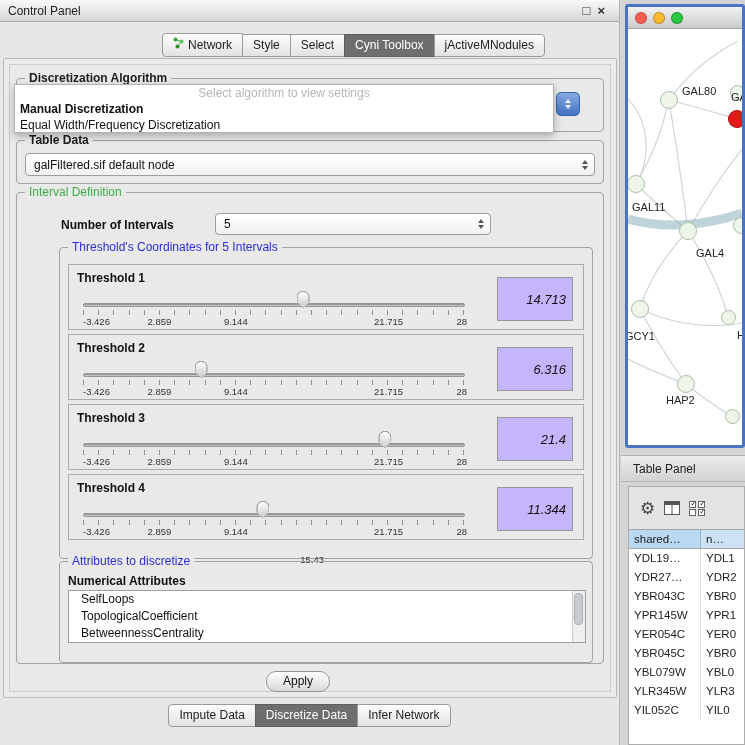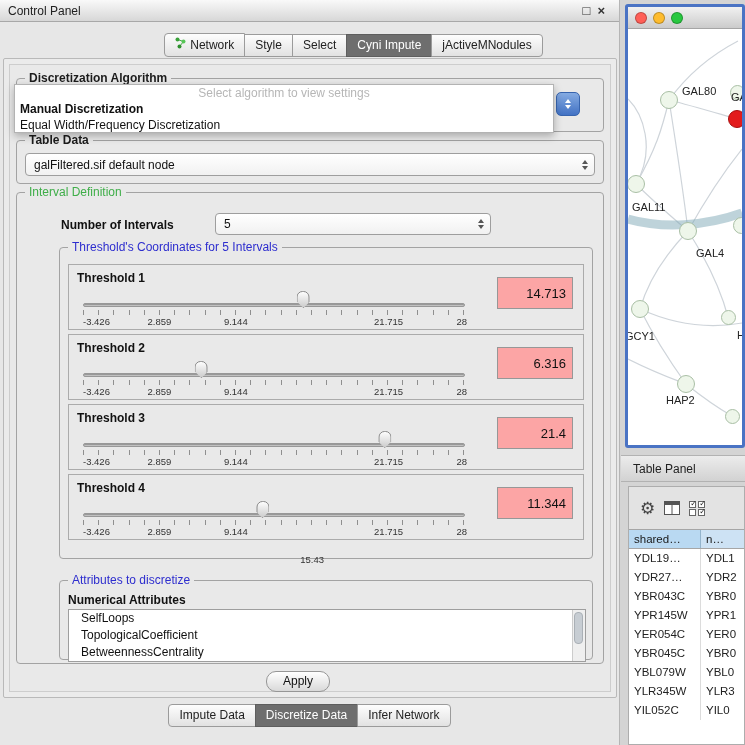--- a/index.html
+++ b/index.html
@@ -101,23 +101,23 @@
   }
   .scale { position:absolute; left:4px; right:4px; top:27px; height:11px; font-size:9.5px; color:#333; }
   .scale span { position:absolute; transform:translateX(-50%); white-space:nowrap; }
   .scale .s0 { left:0; transform:none; }
   .scale .s1 { left:20%; }
   .scale .s2 { left:40%; }
   .scale .s3 { left:60%;margin-top:28px; }
   .scale .s4 { left:80%; }
   .scale .s5 { left:100%; transform:translateX(-80%); }
   .value-box {
-    position:absolute; right:10px; top:12px; width:76px; height:32px;
-    background:#fca5a5; border:1px solid #979797; font-size:13px; color:#111;
-    display:flex; align-items:center; justify-content:flex-end; padding-right:6px;
+    position:absolute; right:10px; top:12px; width:76px; height:44px;
+    background:#c4b5fd; border:1px solid #979797; font-size:13px; color:#111;
+    display:flex; align-items:center; justify-content:flex-end; padding-right:6px;font-style:italic;
   }
 
   
   .listbox { position:absolute; left:8px; top:28px; width:518px; height:53px; background:#fff; border:1px solid #9e9e9e; overflow:hidden; }
   .list-item { height:17px; line-height:17px; padding-left:12px; font-size:12px; color:#111; cursor:default; }
   .vscroll { position:absolute; right:0; top:0; bottom:0; width:13px; background:#efefef; border-left:1px solid #cccccc; }
   .vscroll .vthumb { position:absolute; left:1px; top:2px; width:9px; height:32px; background:#c7cdd3; border:1px solid #aab0b6; border-radius:4px; }
 
   .apply-btn {
     left:266px; top:671px; width:64px; height:21px;
@@ -200,21 +200,21 @@
         <span>Style</span>
       </div>
 
       <div class="tab">
 
         <span>Select</span>
       </div>
 
       <div class="tab selected">
 
-        <span>Cyni Impute</span>
+        <span>Cyni Toolbox</span>
       </div>
 
       <div class="tab">
 
         <span>jActiveMNodules</span>
       </div>
 
   </div>
 
   <div class="abs main-outer"></div>
@@ -343,21 +343,21 @@
                 <span class="s4">21.715</span>
                 <span class="s5">28</span>
               </div>
             </div>
             <div class="value-box">11.344</div>
           </div>
 
       </div>
     </div>
 
-    <div class="group" style="left:42px; top:387px; width:534px; height:80px;">
+    <div class="group" style="left:42px; top:368px; width:534px; height:102px;">
       <span class="legend blue">Attributes to discretize</span>
       <span class="bold-label" style="left:8px; top:12px;">Numerical Attributes</span>
       <div class="listbox">
         <div>
 
             <div class="list-item">SelfLoops</div>
 
             <div class="list-item">TopologicalCoefficient</div>
 
             <div class="list-item">BetweennessCentrality</div>

